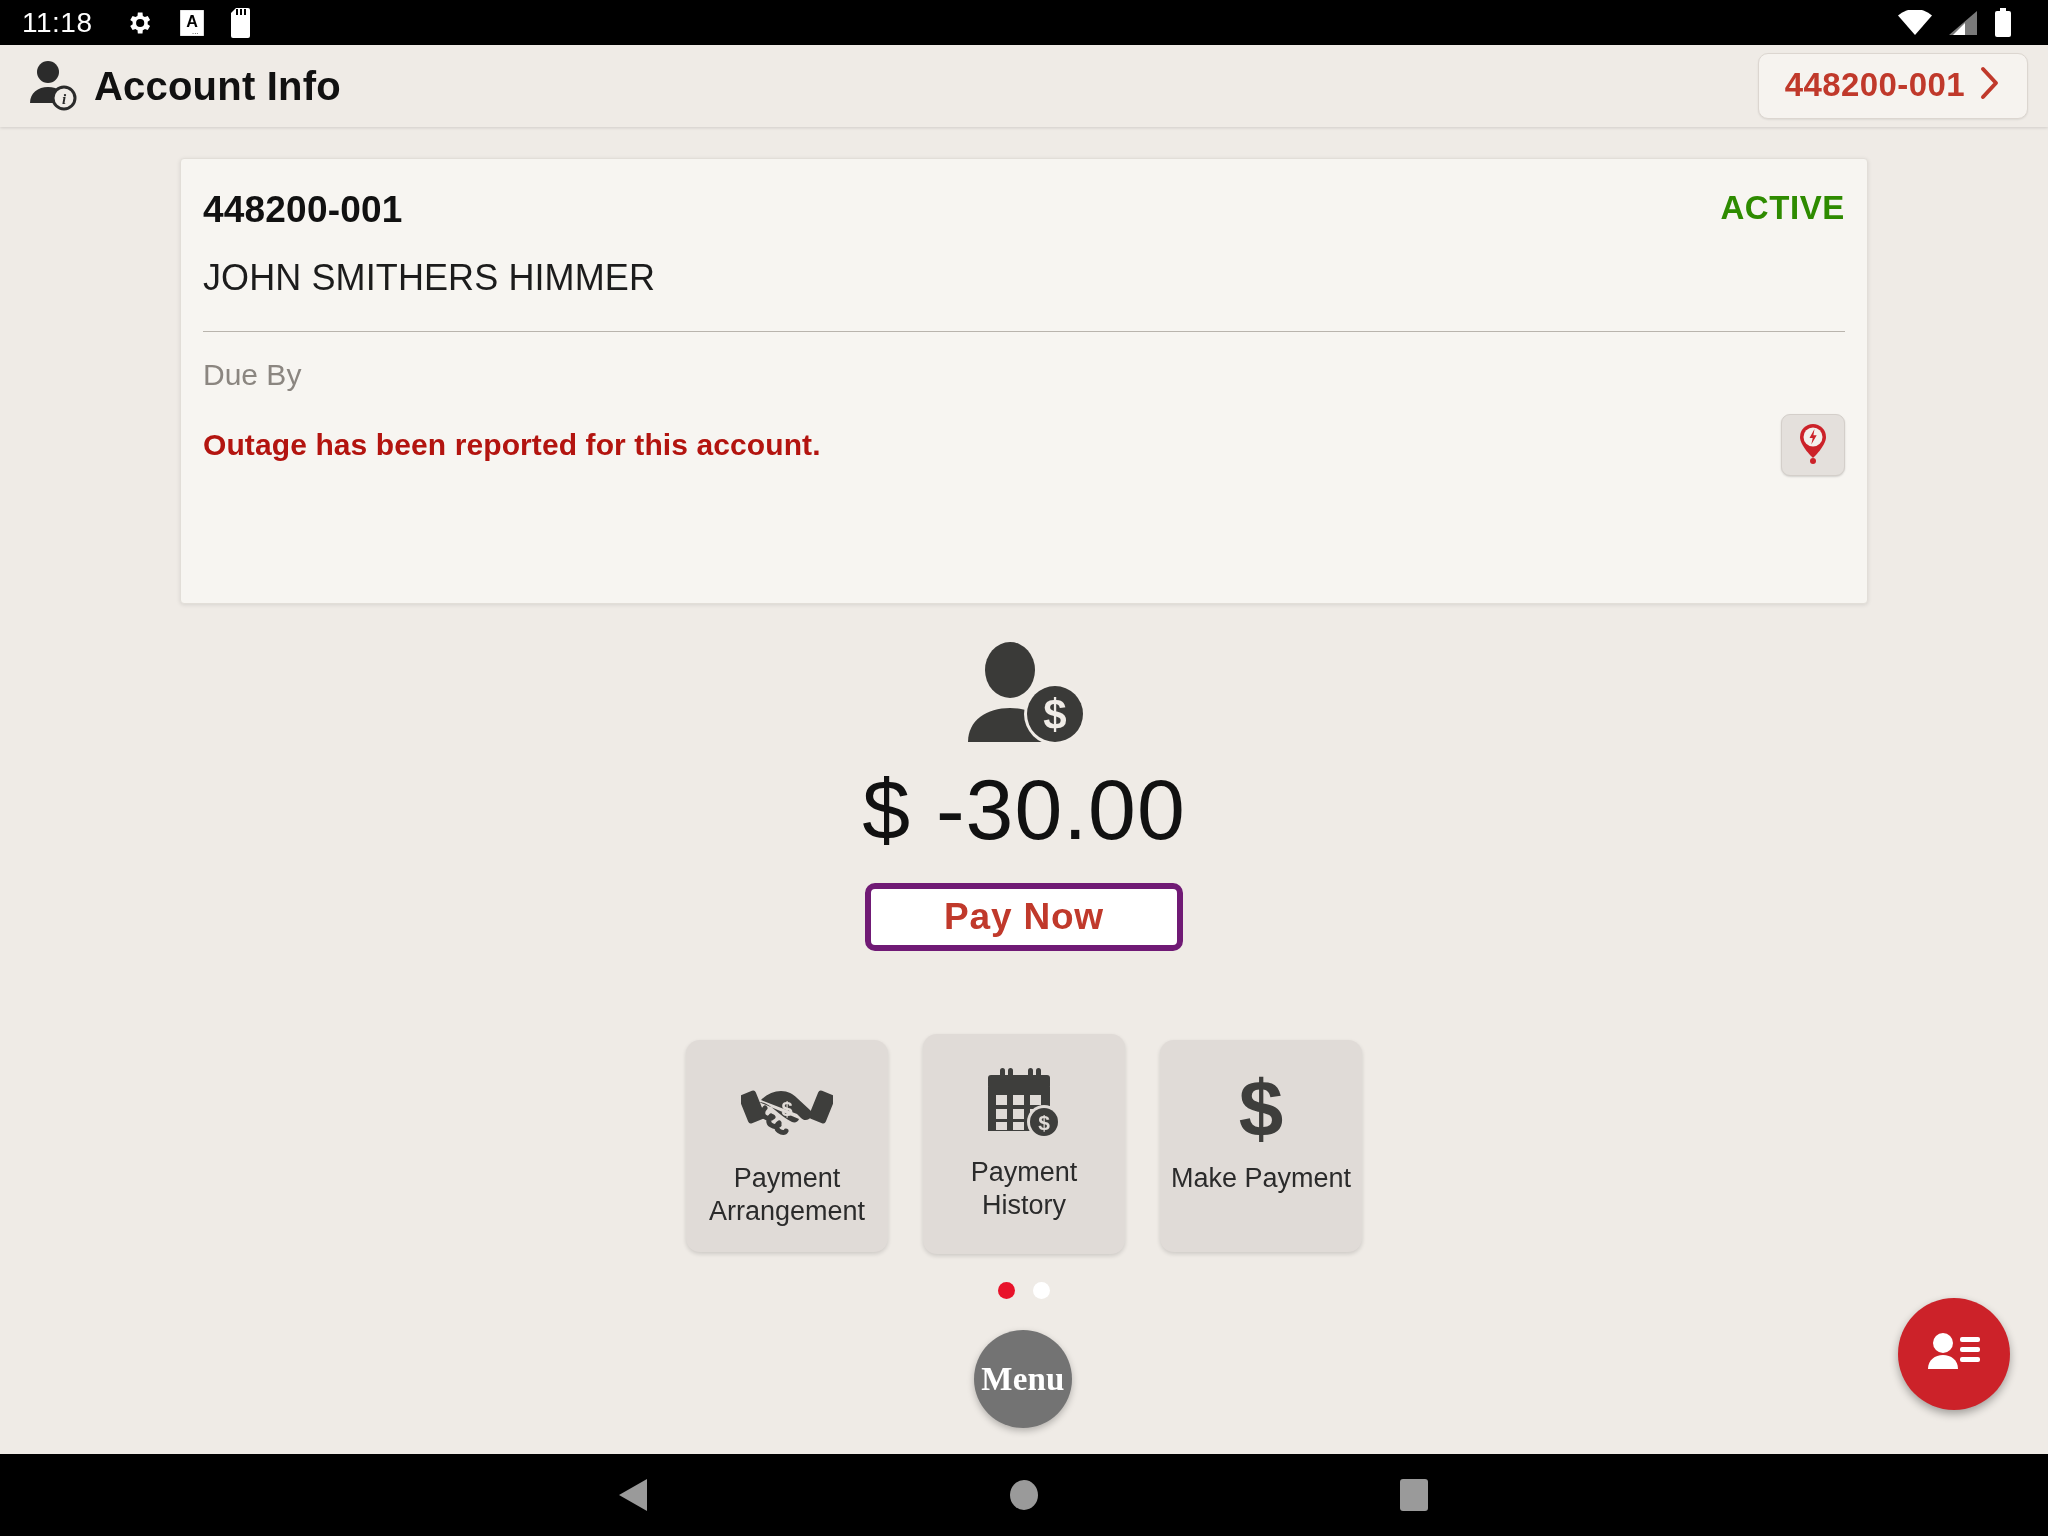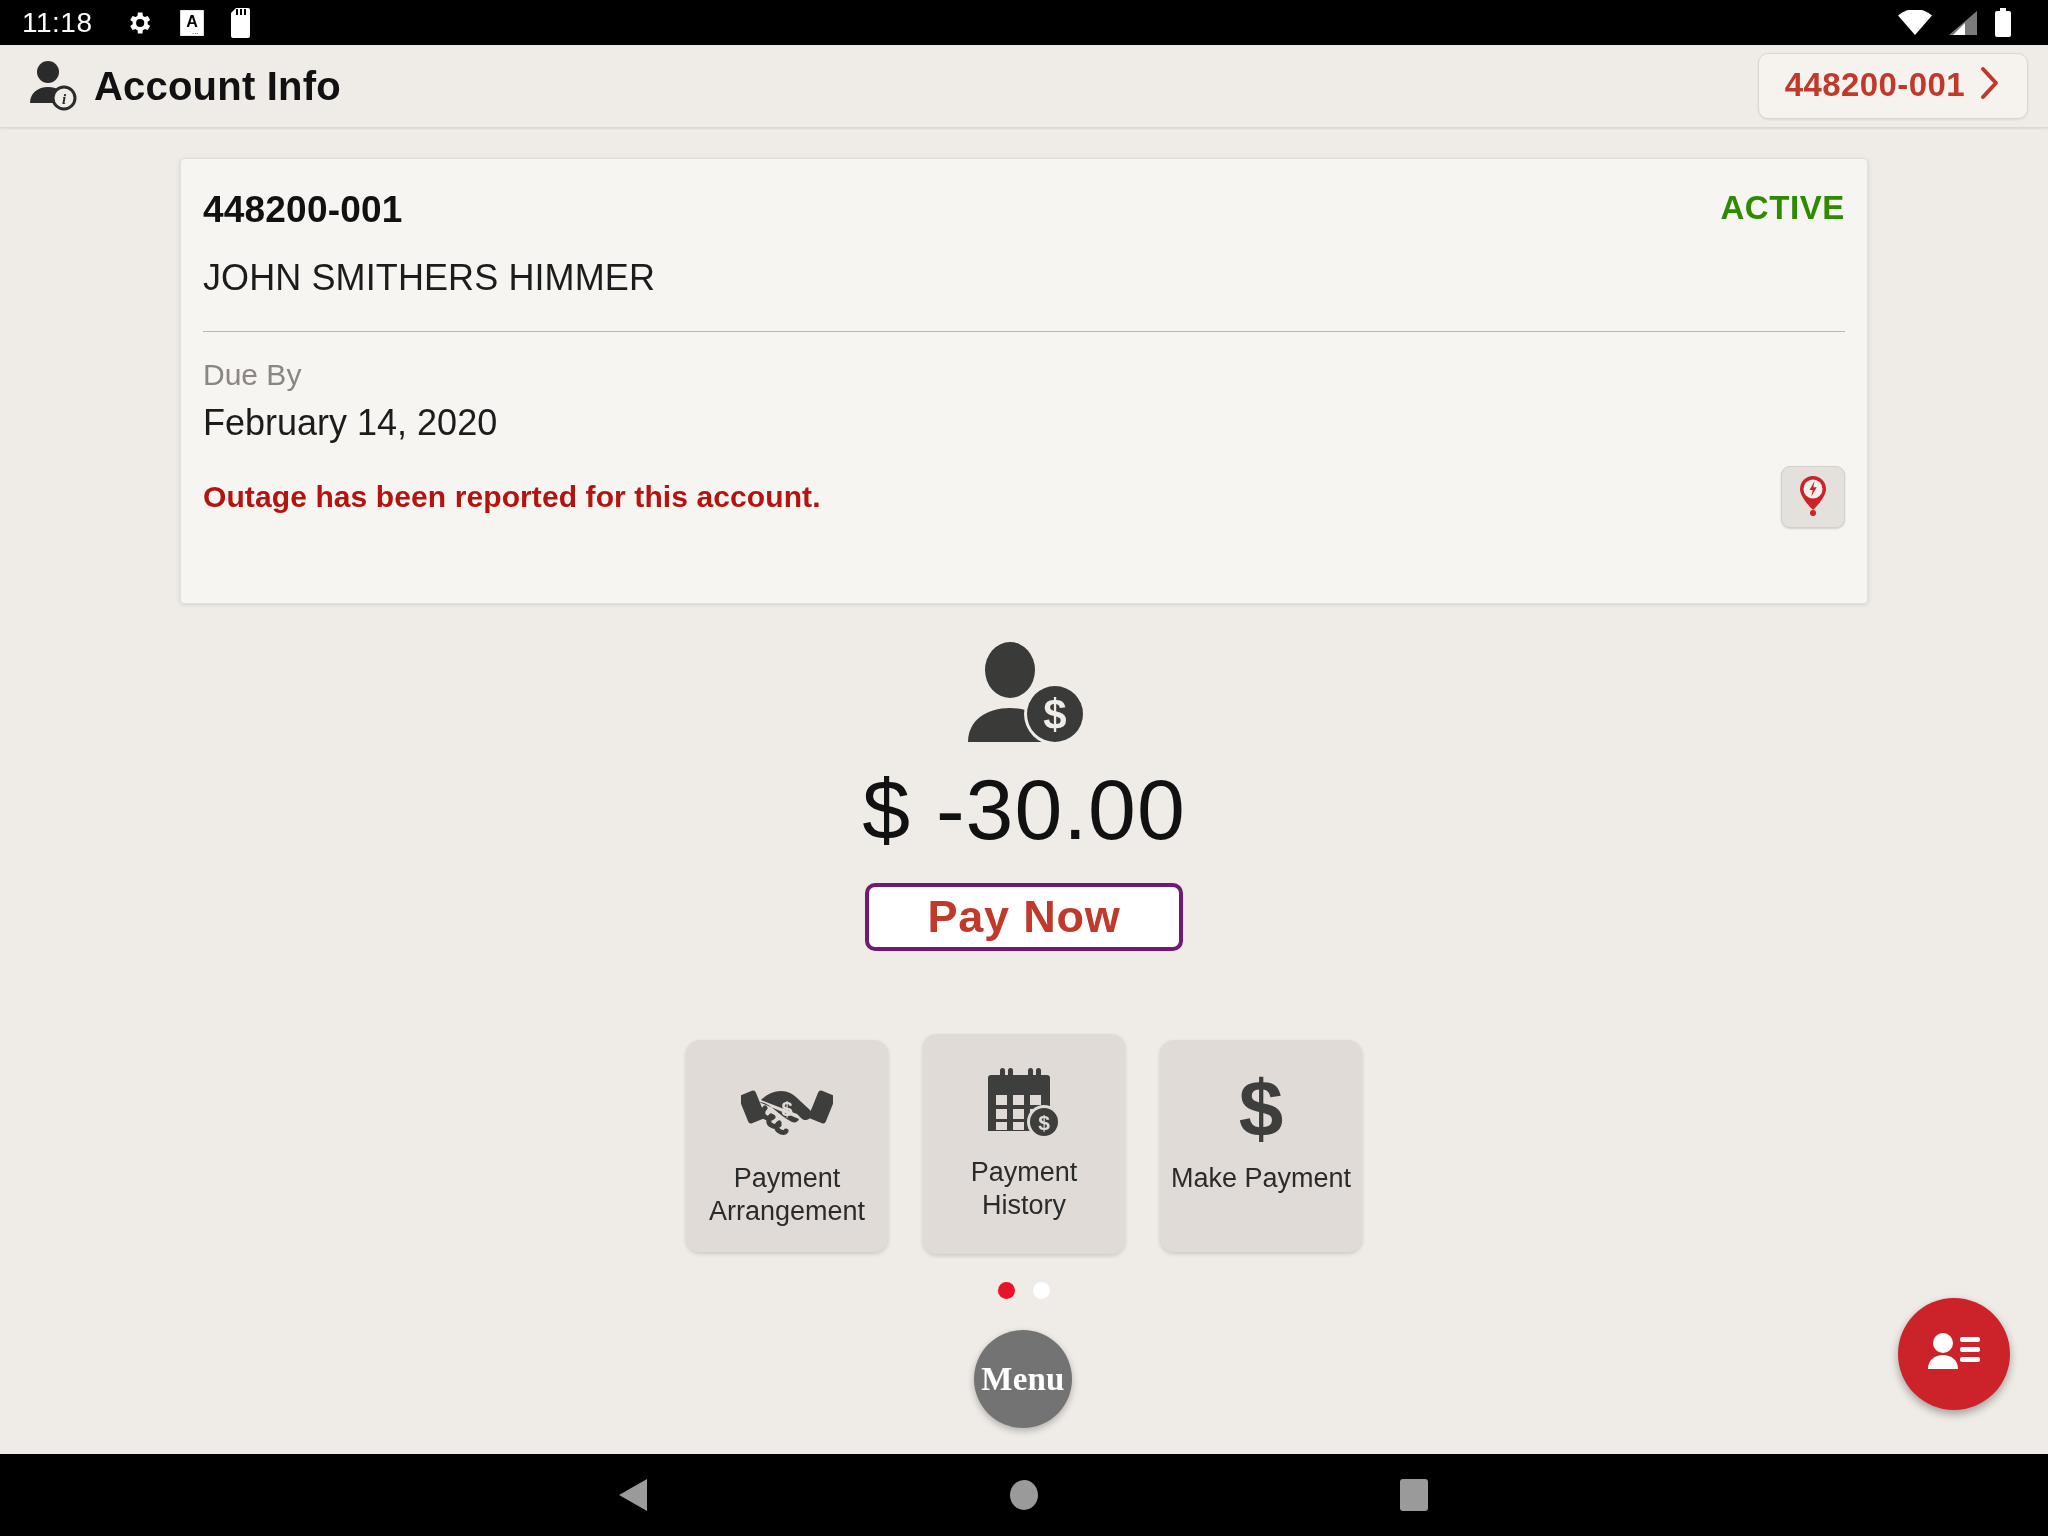--- a/index.html
+++ b/index.html
@@ -127,24 +127,24 @@
   }
   .balance-icon { width: 140px; height: 108px; }
   .balance-amount {
     margin-top: 12px;
     font-size: 86px; color: #111; letter-spacing: 1px;
   }
   .paynow {
     margin-top: 24px;
     width: 318px; height: 68px;
     background: #fff;
-    border: 4px solid #701a75;
+    border: 6px solid #701a75;
     border-radius: 10px;
     color: #c0392b;
-    font-size: 45px; font-weight: bold;
+    font-size: 37px; font-weight: bold;
     letter-spacing: 0.8px;
     display: flex; align-items: center; justify-content: center;
   }
 
   
   .tiles {
     position: absolute; top: 1034px; left: 0; width: 2048px;
     display: flex; justify-content: center; align-items: flex-start;
     gap: 35px;
   }
@@ -283,21 +283,20 @@
 
   <div class="card">
     <div class="card-row1">
       <span class="card-acct">448200-001</span>
       <span class="card-row1-spacer"></span>
       <span class="card-status" style="color:#2e8b00">ACTIVE</span>
     </div>
     <div class="card-name">JOHN SMITHERS HIMMER</div>
     <div class="card-divider"></div>
     <div class="card-duelabel">Due By</div>
-    <div class="card-duedate">February 14, 2020</div>
     <div class="card-row-outage">
       <span class="card-outage">Outage has been reported for this account.</span>
       <span class="card-outage-spacer"></span>
       <span class="outage-btn">
         <span>
           <svg width="40" height="44" viewBox="0 0 40 44">
             <path d="M20 3a13 13 0 00-13 13c0 9 13 21 13 21s13-12 13-21A13 13 0 0020 3z" fill="#cc2229"></path>
             <circle cx="20" cy="16" r="9.5" fill="#f3f0ec"></circle>
             <path d="M21.5 8l-5 9h3.2l-1.4 6.5 5.4-9.2h-3.3z" fill="#cc2229"></path>
             <circle cx="20" cy="40" r="3" fill="#cc2229"></circle>

